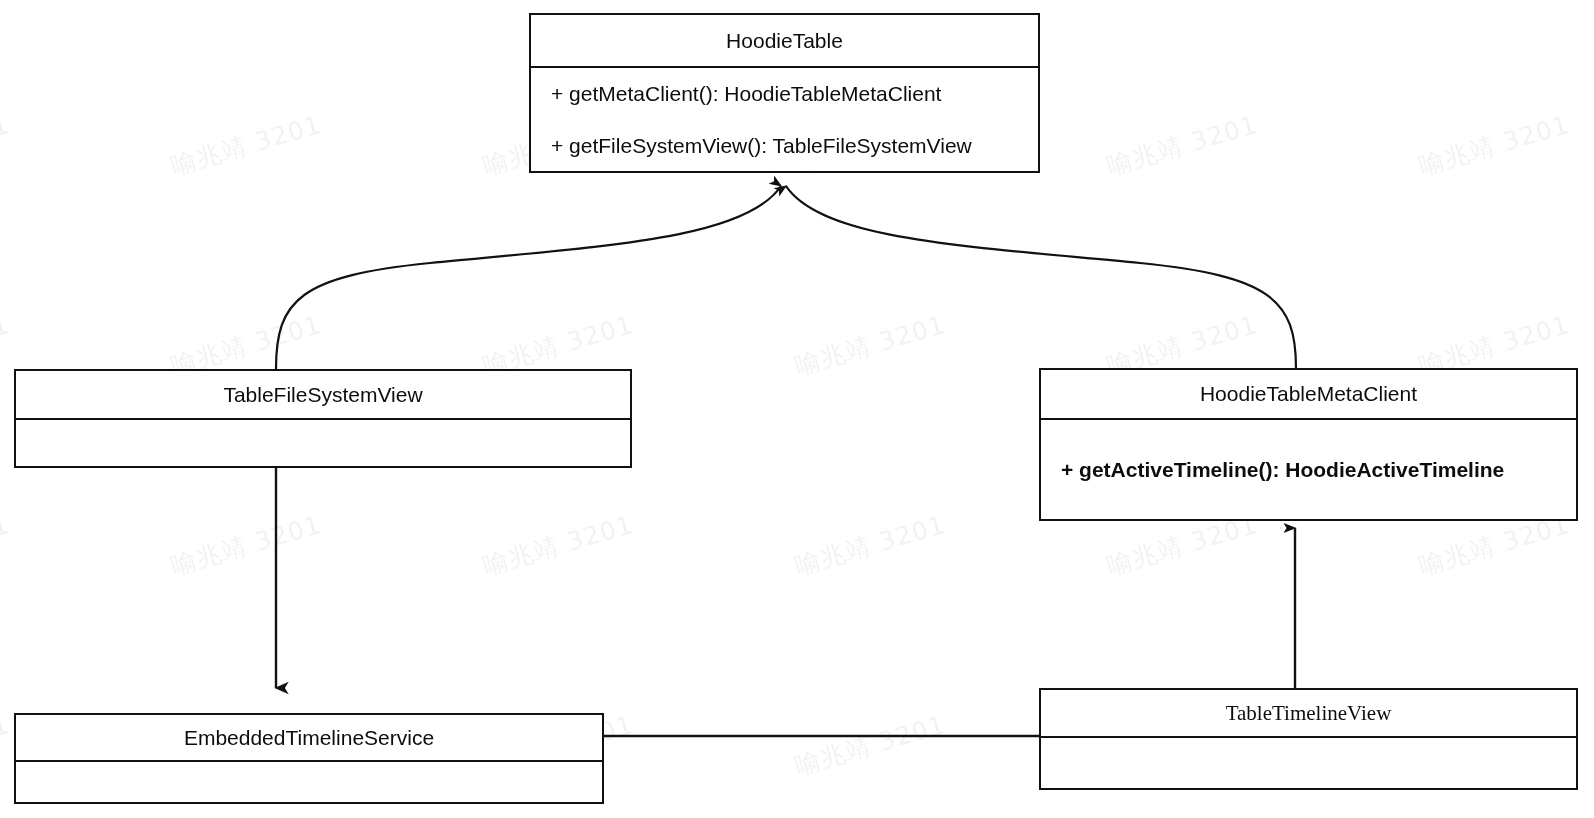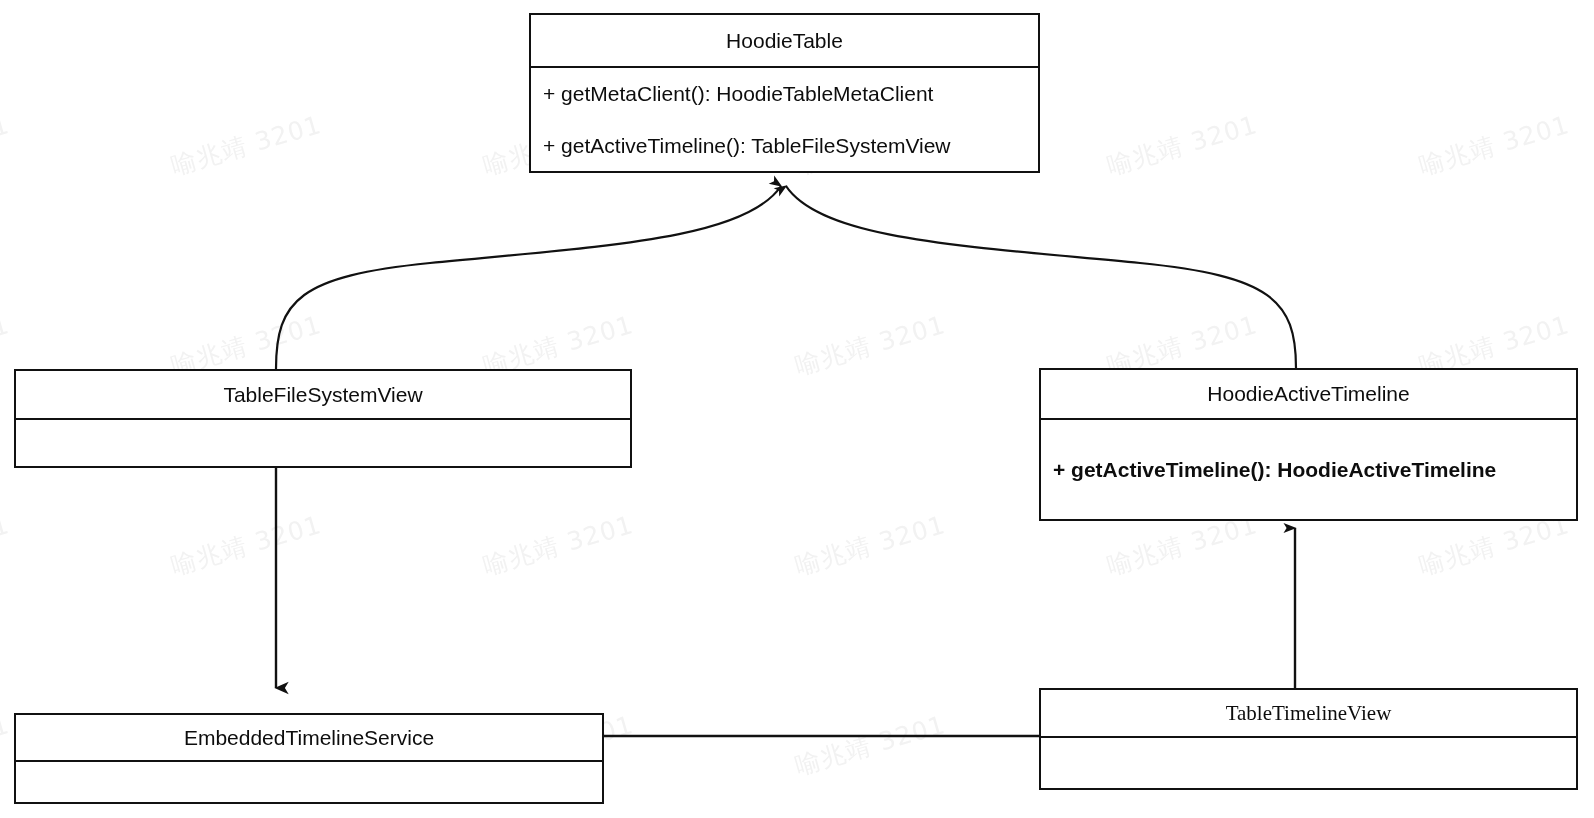--- a/index.html
+++ b/index.html
@@ -63,21 +63,21 @@
     font-size: 21px;
     color: #0d0d0d;
     white-space: nowrap;
   }
   .uml-body {
     box-sizing: border-box;
     width: 100%;
     display: flex;
     flex-direction: column;
     justify-content: space-around;
-    padding: 0 12px;
+    padding: 0 20px;
   }
   .uml-member {
     font-size: 21px;
     color: #0d0d0d;
     white-space: nowrap;
     line-height: 1.1;
   }
   .uml-body.empty { padding: 0; }
 </style>
 </head>
@@ -135,34 +135,34 @@
 
     <line x1="1578" y1="736" x2="536" y2="736" stroke="#111111" stroke-width="2.4" marker-end="url(#arrow-left)"></line>
   </svg>
 
   <div class="uml-class" style="left:529px; top:13px; width:511px; height:160px;">
     <div class="uml-header" style="height:53px;">
       <span>HoodieTable</span>
     </div>
     <div class="uml-body" style="height:103px;">
       <div class="uml-member">+ getMetaClient(): HoodieTableMetaClient</div>
-      <div class="uml-member">+ getActiveTimeline(): TableFileSystemView</div>
+      <div class="uml-member">+ getFileSystemView(): TableFileSystemView</div>
     </div>
   </div>
 
   <div class="uml-class" style="left:14px; top:369px; width:618px; height:99px;">
     <div class="uml-header" style="height:49px;">
       <span>TableFileSystemView</span>
     </div>
     <div class="uml-body empty" style="height:46px;"></div>
   </div>
 
   <div class="uml-class" style="left:1039px; top:368px; width:539px; height:153px;">
     <div class="uml-header" style="height:50px;">
-      <span>HoodieActiveTimeline</span>
+      <span>HoodieTableMetaClient</span>
     </div>
     <div class="uml-body" style="height:99px;font-weight:bold;">
       <div class="uml-member">+ getActiveTimeline(): HoodieActiveTimeline</div>
     </div>
   </div>
 
   <div class="uml-class" style="left:14px; top:713px; width:590px; height:91px;">
     <div class="uml-header" style="height:47px;">
       <span>EmbeddedTimelineService</span>
     </div>

